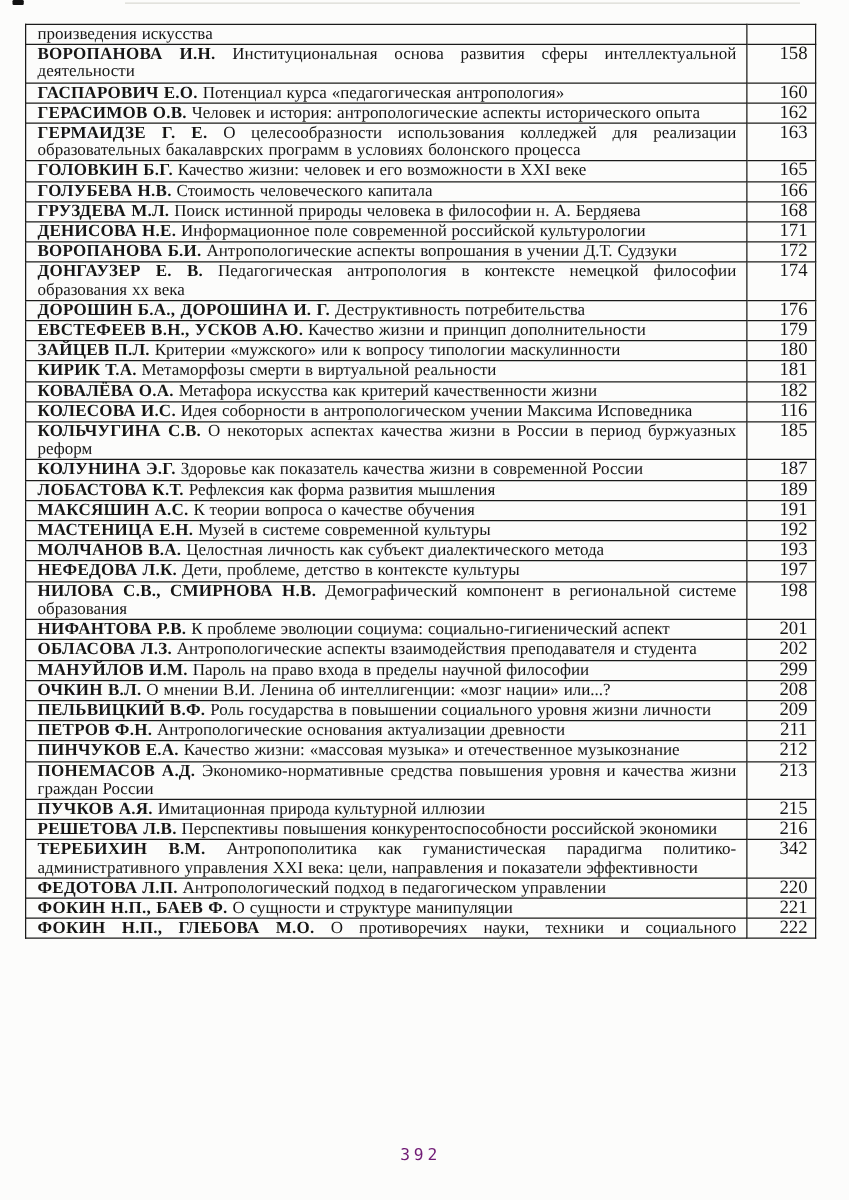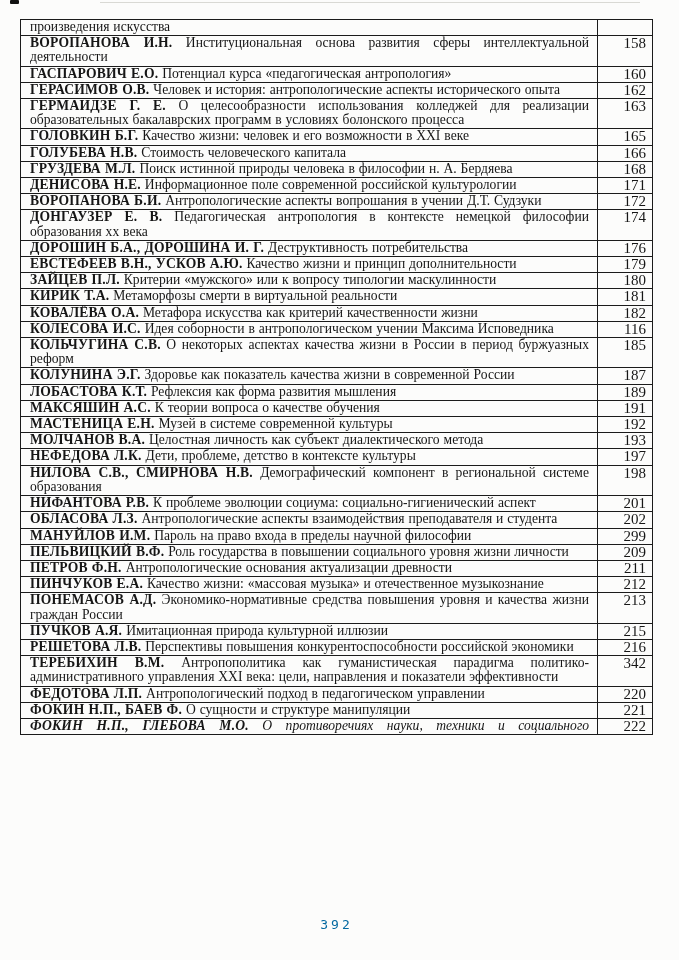--- a/index.html
+++ b/index.html
@@ -24,31 +24,31 @@
   table.toc, table.toc td{
     border:1.5px solid var(--rule,#1b1b1b);
   }
   td.c-main{
     padding:0 8px 1px 9px;
     font-size:13.6px;line-height:14.2px;
     text-align:justify;vertical-align:top;
     word-spacing:0.5px;
   }
   td.c-main b{letter-spacing:0.2px;}
-  td.c-main.continues{text-align-last:justify;font-style:italic;}
+  td.c-main.continues{text-align-last:justify;}
   td.c-page{
     width:46px;vertical-align:top;text-align:right;
     padding:0 6px 0 2px;
     font-weight:normal;font-size:15px;line-height:15px;
   }
   .footer{
     position:absolute;left:20px;top:917px;width:633px;
     text-align:center;
     font-family:"DejaVu Sans Mono", monospace;
-    font-size:13px;letter-spacing:3px;color:#0369a1;
+    font-size:13px;letter-spacing:3px;color:#701a75;
   }
 </style>
 </head>
 <body style="--paper: #fcfcfb; --ink: #161616; --rule: #1b1b1b;">
 
 <div>
   <div class="artifact-hairline"></div>
   <div class="artifact-blob"></div>
 
   <table class="toc">
@@ -159,20 +159,24 @@
         </tr>
         <tr>
           <td class="c-main"><b>ОБЛАСОВА Л.З.</b> <span>Антропологические аспекты взаимодействия преподавателя и студента</span></td>
           <td class="c-page">202</td>
         </tr>
         <tr>
           <td class="c-main"><b>МАНУЙЛОВ И.М.</b> <span>Пароль на право входа в пределы научной философии</span></td>
           <td class="c-page">299</td>
         </tr>
         <tr>
+          <td class="c-main"><b>ОЧКИН В.Л.</b> <span>О мнении В.И. Ленина об интеллигенции: «мозг нации» или...?</span></td>
+          <td class="c-page">208</td>
+        </tr>
+        <tr>
           <td class="c-main"><b>ПЕЛЬВИЦКИЙ В.Ф.</b> <span>Роль государства в повышении социального уровня жизни личности</span></td>
           <td class="c-page">209</td>
         </tr>
         <tr>
           <td class="c-main"><b>ПЕТРОВ Ф.Н.</b> <span>Антропологические основания актуализации древности</span></td>
           <td class="c-page">211</td>
         </tr>
         <tr>
           <td class="c-main"><b>ПИНЧУКОВ Е.А.</b> <span>Качество жизни: «массовая музыка» и отечественное музыкознание</span></td>
           <td class="c-page">212</td>

